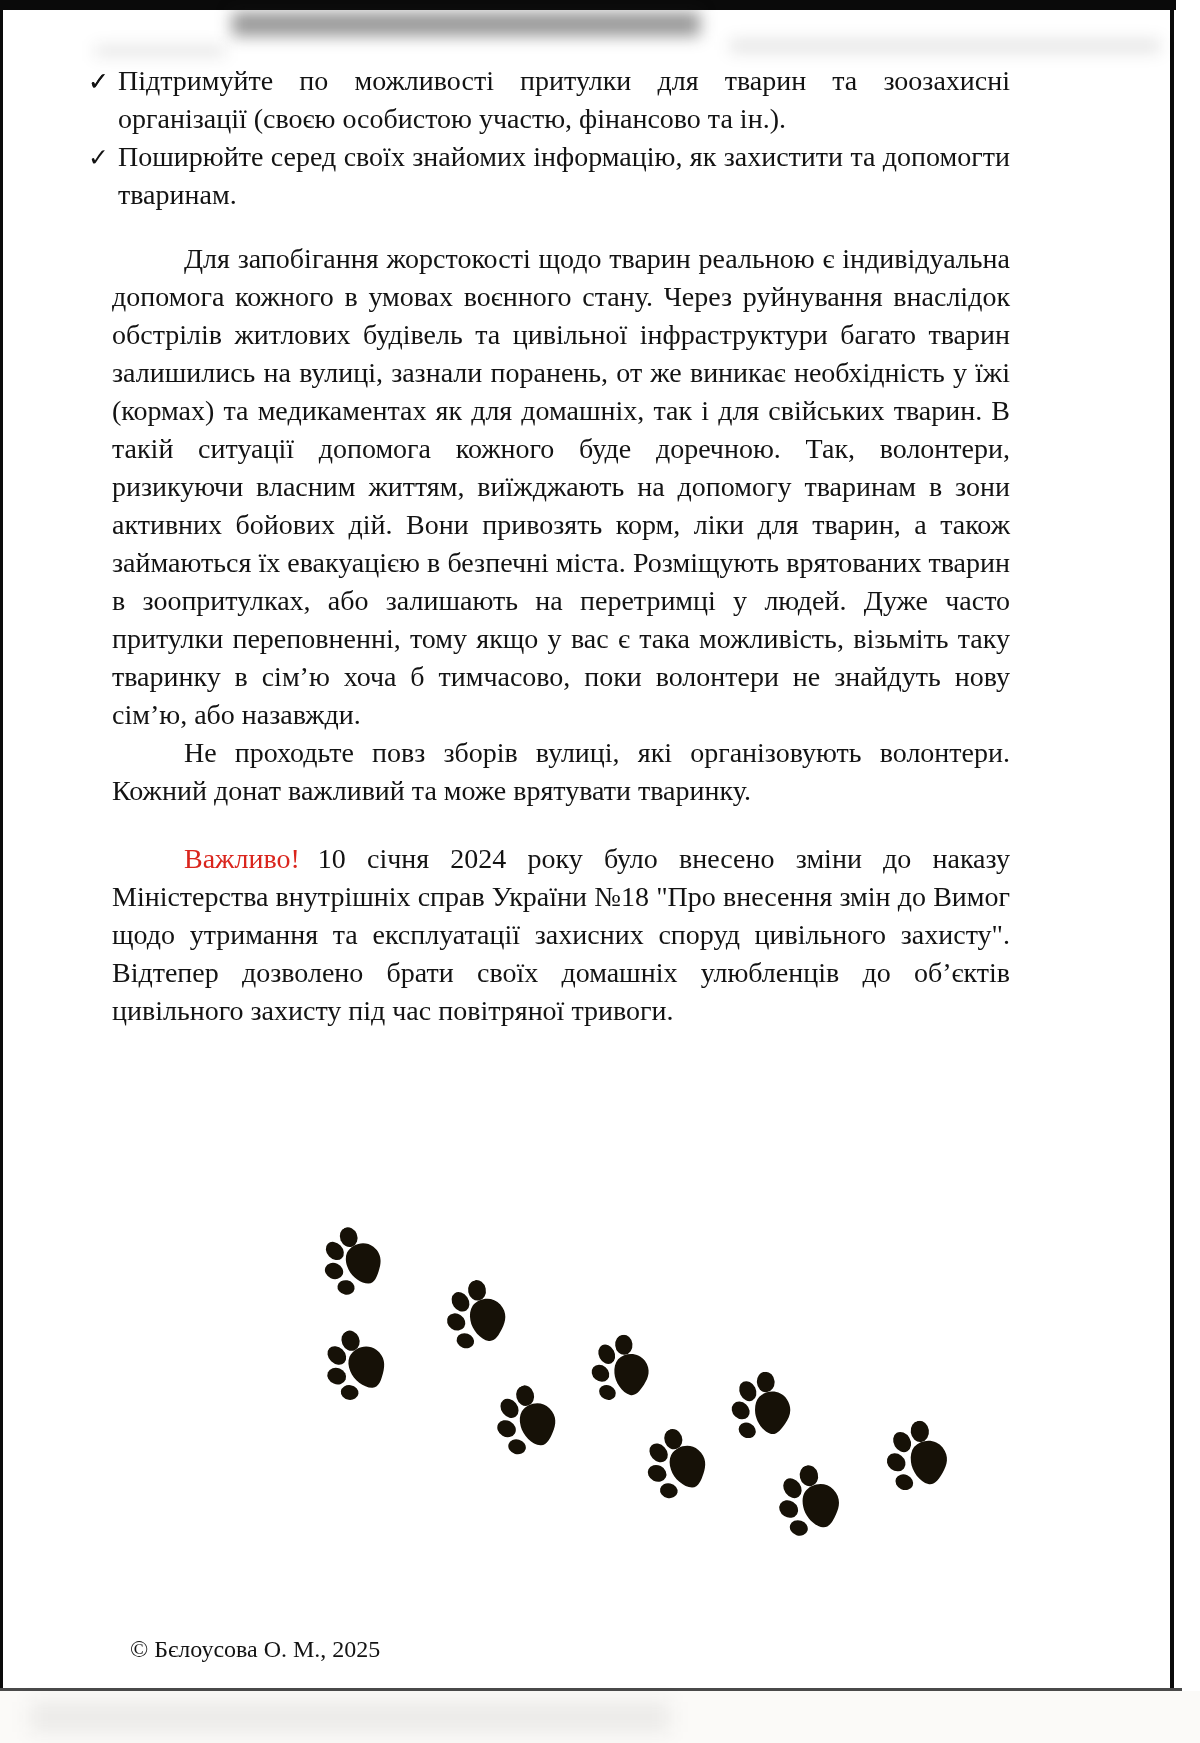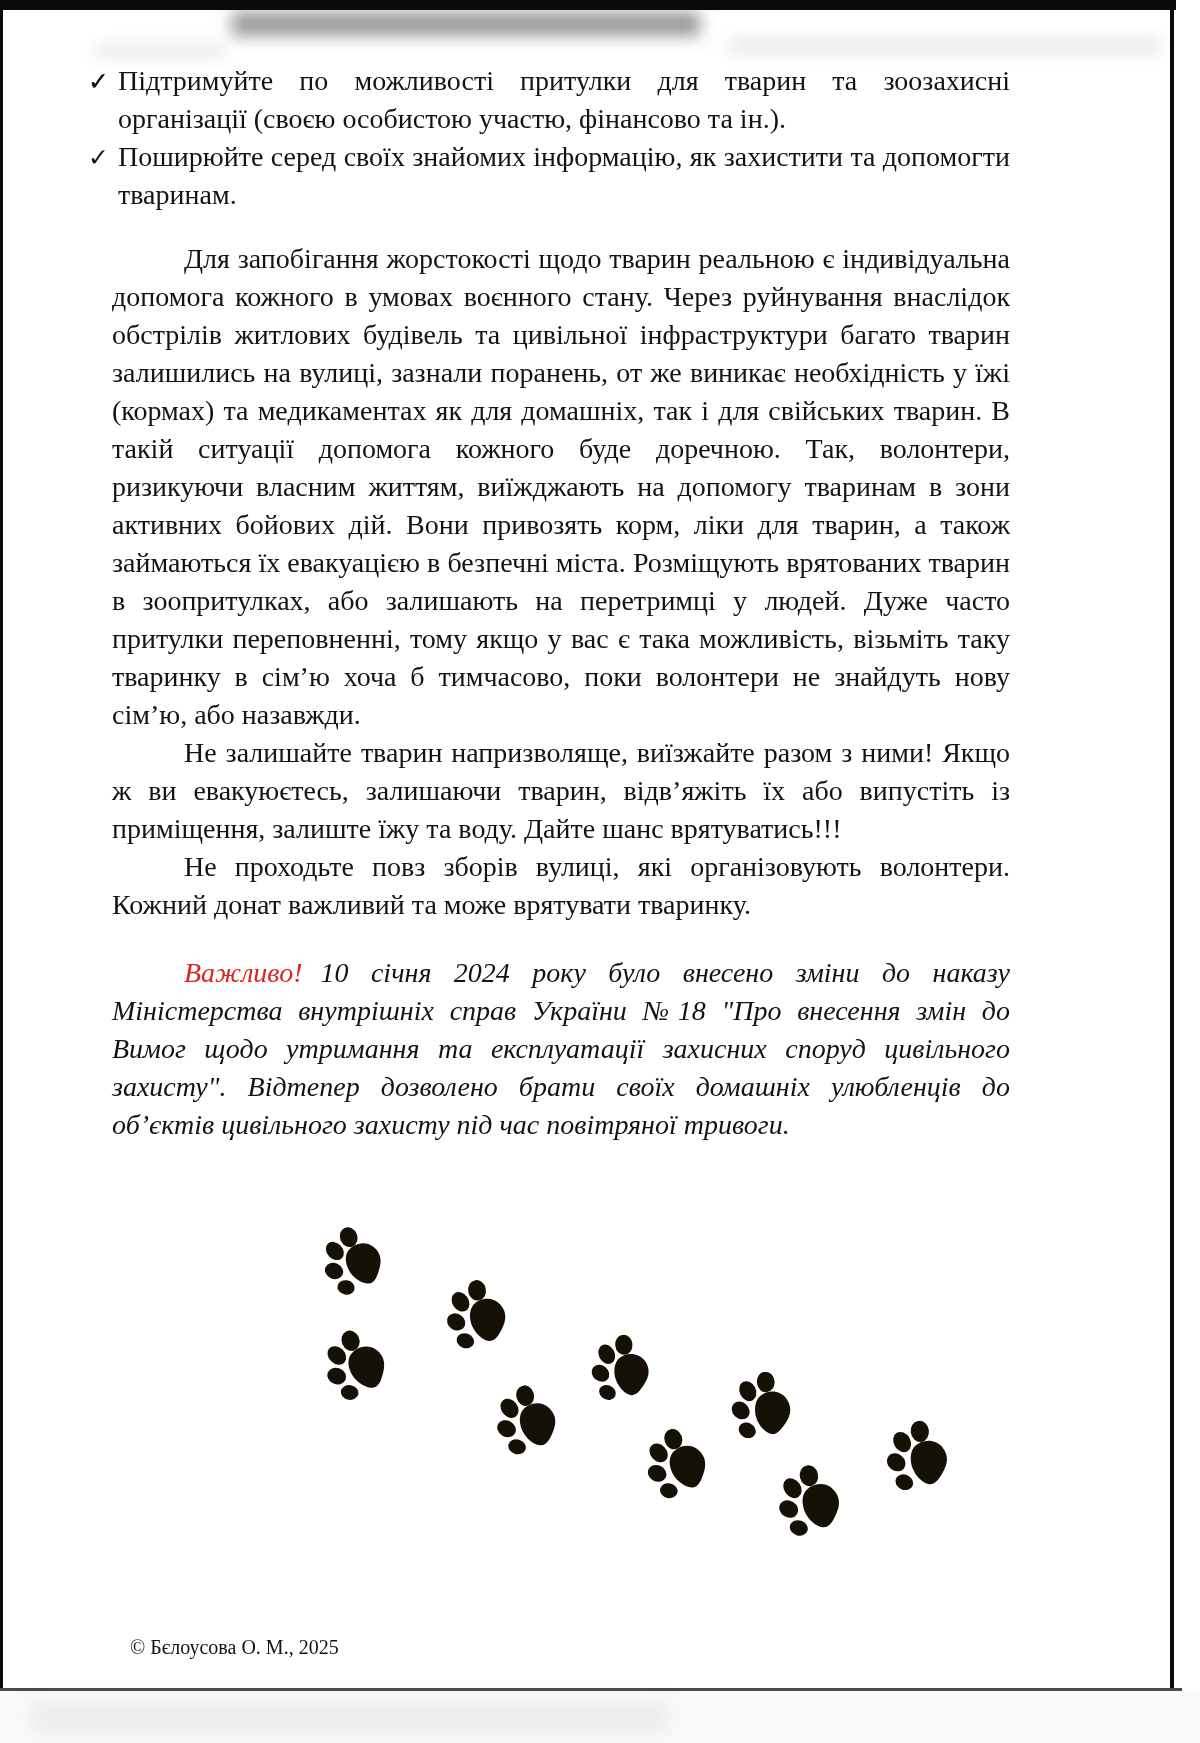--- a/index.html
+++ b/index.html
@@ -28,24 +28,24 @@
     font-size:28px; line-height:38px; text-align:justify;
   }
   ul.checklist { list-style:none; margin:52px 0 0 0; padding:0; }
   ul.checklist li { position:relative; padding-left:30px; }
   .check {
     position:absolute; left:0; top:1px;
     font-family:"DejaVu Sans", sans-serif; font-size:25px;
   }
   .body-para { margin:26px 0 0 24px; text-indent:72px; }
   .body-para + .body-para { margin-top:0; }
-  .important-para { margin:30px 0 0 24px; text-indent:72px; font-style:italic; }
+  .important-para { margin:30px 0 0 24px; text-indent:72px; }
   .important-label { margin-right:18px; }
 
-  .footer { position:absolute; left:130px; top:1636px; font-size:20px; }
+  .footer { position:absolute; left:130px; top:1636px; font-size:24px; }
 
   .paws { position:absolute; left:0; top:0; width:100%; height:100%; pointer-events:none; }
   .paw { position:absolute; }
   .paw svg { display:block; width:100%; height:100%; fill:#161107; }
   .svg-defs { position:absolute; width:0; height:0; overflow:hidden; }
 </style>
 </head>
 <body>
 
 <svg class="svg-defs" aria-hidden="true">
@@ -81,21 +81,20 @@
         <span class="check">✓</span>
         <span>Підтримуйте по можливості притулки для тварин та зоозахисні організації (своєю особистою участю, фінансово та ін.).</span>
       </li>
       <li>
         <span class="check">✓</span>
         <span>Поширюйте серед своїх знайомих інформацію, як захистити та допомогти тваринам.</span>
       </li>
     </ul>
 
     <p class="body-para">Для запобігання жорстокості щодо тварин реальною є індивідуальна допомога кожного в умовах воєнного стану. Через руйнування внаслідок обстрілів житлових будівель та цивільної інфраструктури багато тварин залишились на вулиці, зазнали поранень, от же виникає необхідність у їжі (кормах) та медикаментах як для домашніх, так і для свійських тварин. В такій ситуації допомога кожного буде доречною. Так, волонтери, ризикуючи власним життям, виїжджають на допомогу тваринам в зони активних бойових дій. Вони привозять корм, ліки для тварин, а також займаються їх евакуацією в безпечні міста. Розміщують врятованих тварин в зоопритулках, або залишають на перетримці у людей. Дуже часто притулки переповненні, тому якщо у вас є така можливість, візьміть таку тваринку в сім’ю хоча б тимчасово, поки волонтери не знайдуть нову сім’ю, або назавжди.</p>
-    <p class="body-para">Не залишайте тварин напризволяще, виїзжайте разом з ними! Якщо ж ви евакуюєтесь, залишаючи тварин, відв’яжіть їх або випустіть із приміщення, залиште їжу та воду. Дайте шанс врятуватись!!!</p>
     <p class="body-para">Не проходьте повз зборів вулиці, які організовують волонтери. Кожний донат важливий та може врятувати тваринку.</p>
 
     <p class="important-para">
       <span class="important-label" style="color: rgb(218, 37, 29);">Важливо!</span><span>10 січня 2024 року було внесено зміни до наказу Міністерства внутрішніх справ України №18 "Про внесення змін до Вимог щодо утримання та експлуатації захисних споруд цивільного захисту". Відтепер дозволено брати своїх домашніх улюбленців до об’єктів цивільного захисту під час повітряної тривоги.</span>
     </p>
 
   </div>
 
   <div class="paws">
       <div class="paw" style="left: 321px; top: 1226px; width: 72px; height: 72px; transform: rotate(-28deg);">

